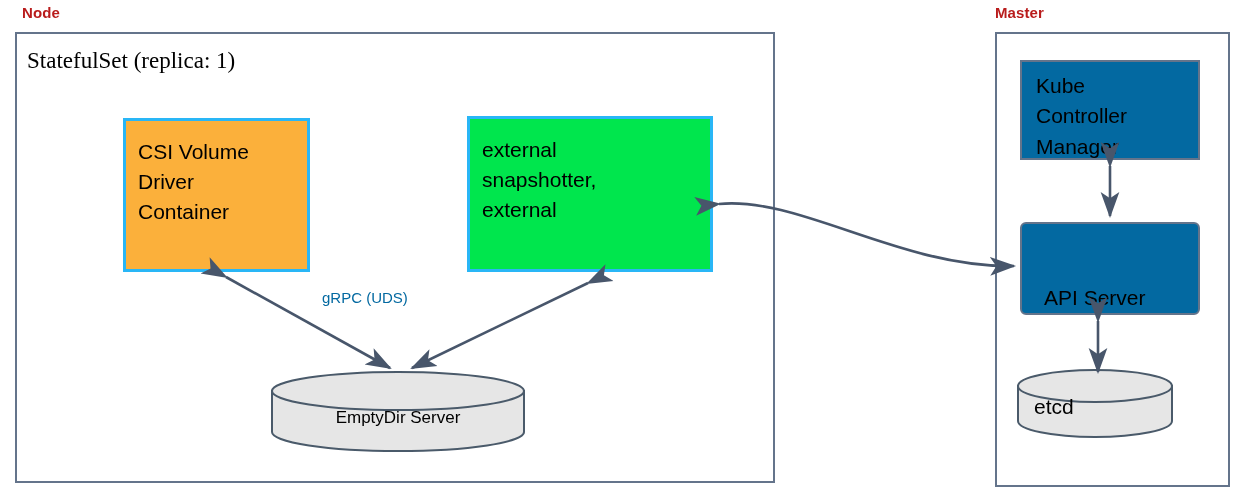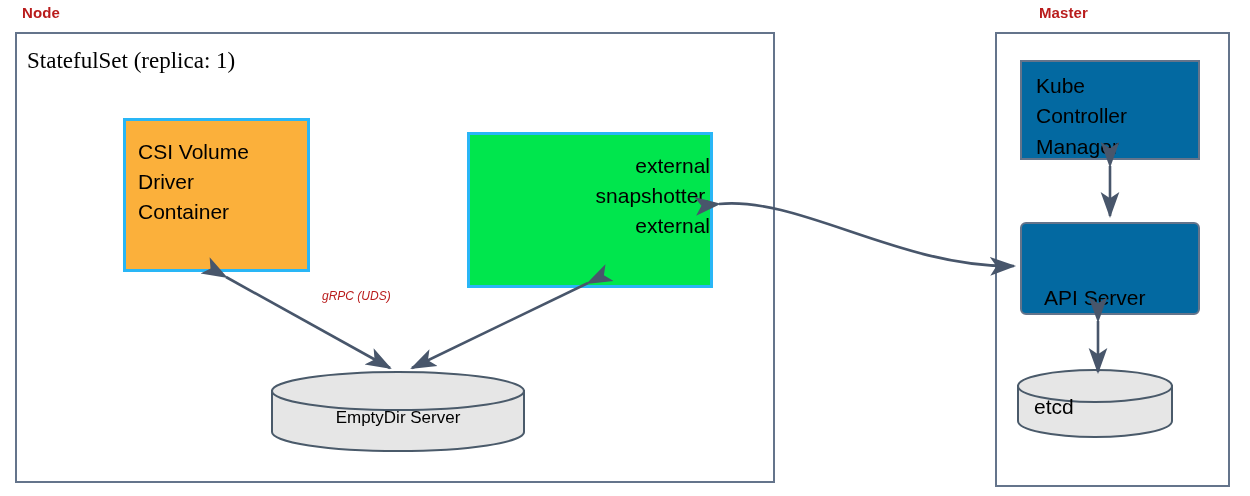--- a/index.html
+++ b/index.html
@@ -73,49 +73,48 @@
     padding-left: 22px;
     border-radius: 6px;
   }
   .cyl-label {
     position: absolute;
     color: #000000;
     white-space: nowrap;
   }
   .edge-label {
     position: absolute;
-    font-size: 12px;
-    color: #b91c1c;
+    font-size: 15px;
+    color: #0369a1;
     white-space: nowrap;
-    font-style: italic;
   }
   .ln { display: block; }
 </style>
 </head>
 <body>
 
 <div id="canvas">
 
   <div class="zone-label" style="left:22px; top:4px;">Node</div>
 
-  <div class="zone-label" style="left:995px; top:4px;margin-left:44px;">Master</div>
+  <div class="zone-label" style="left:995px; top:4px;">Master</div>
 
   <div class="zone-box" style="left:15px; top:32px; width:760px; height:451px;"></div>
 
   <div class="zone-box" style="left:995px; top:32px; width:235px; height:455px;"></div>
 
   <div class="statefulset-title" style="left:27px; top:48px;">StatefulSet (replica: 1)</div>
 
   <div class="node-box orange" style="left:123px; top:118px; width:187px; height:154px;">
     <span class="ln">CSI Volume</span>
     <span class="ln">Driver</span>
     <span class="ln">Container</span>
   </div>
 
-  <div class="node-box green" style="left:467px; top:132px; width:246px; height:156px;text-align:right;">
+  <div class="node-box green" style="left:467px; top:116px; width:246px; height:156px;">
     <span class="ln">external</span>
     <span class="ln">snapshotter,</span>
     <span class="ln">external</span>
   </div>
 
   <div class="gray-box kcm" style="left:1020px; top:60px; width:180px; height:100px;">
     <span class="ln">Kube</span>
     <span class="ln">Controller</span>
     <span class="ln">Manager</span>
   </div>

